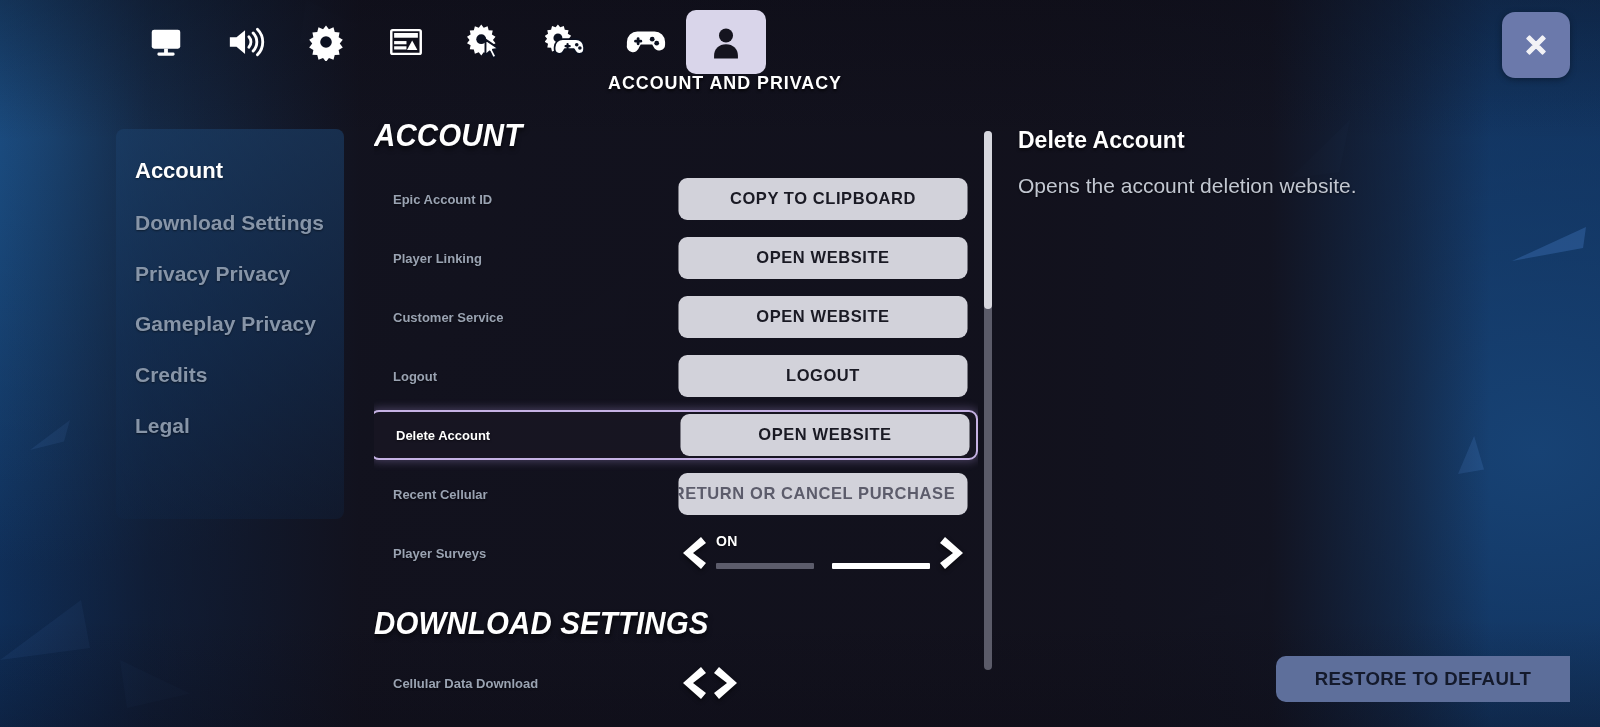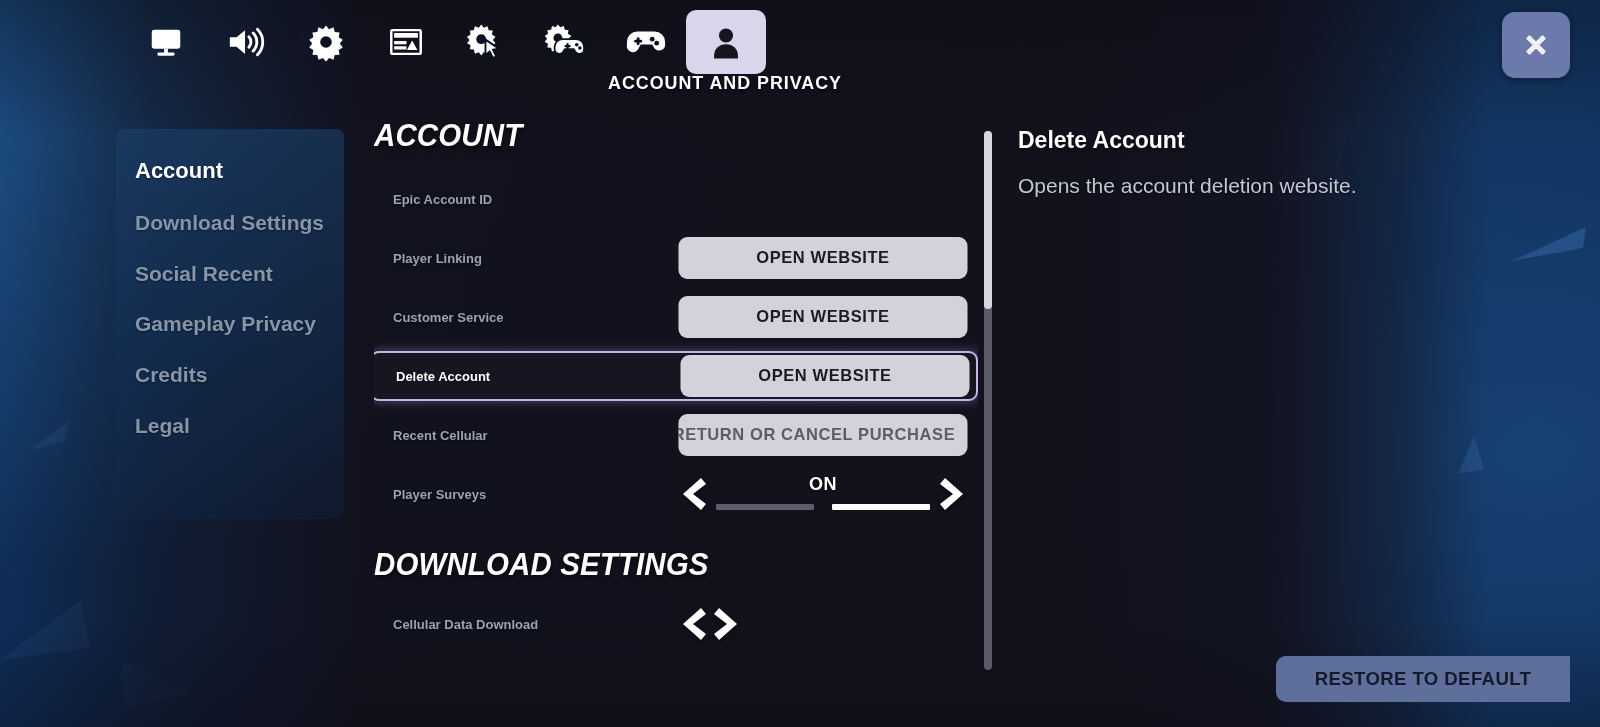--- a/index.html
+++ b/index.html
@@ -234,23 +234,22 @@
   .arrow svg { display:block; filter: drop-shadow(0 2px 2px rgba(0,0,0,.55)); }
   .seg-wrap {
     flex: 1;
     position: relative;
     height: 40px;
     margin: 0 6px;
   }
   .seg-label {
     position: absolute;
     left: 0; right: 0; top: 0px;
-    text-align: center;
     color: #ffffff;
-    font-size: 18px;
+    font-size: 14px;
     font-weight: 700;
     letter-spacing: .03em;
     text-shadow: 0 1px 3px rgba(0,0,0,.6);
   }
   .seg-bars {
     position: absolute;
     left: 0; right: 0; bottom: 4px;
     display: flex;
     gap: 18px;
   }
@@ -429,41 +428,50 @@
     <div class="close-btn">
       <svg width="34" height="34" viewBox="0 0 34 34">
         <path d="M8 10.5 L10.5 8 L17 14.5 L23.5 8 L26 10.5 L19.5 17 L26 23.5 L23.5 26 L17 19.5 L10.5 26 L8 23.5 L14.5 17 Z" fill="#f2f2f6" stroke="#f2f2f6" stroke-width="1.6" stroke-linejoin="round"></path>
       </svg>
     </div>
   </div>
 
   <div class="sidebar" id="sidebar">
       <div class="side-item active">Account</div>
       <div class="side-item">Download Settings</div>
-      <div class="side-item">Social Recent</div>
+      <div class="side-item">Privacy Privacy</div>
       <div class="side-item">Gameplay Privacy</div>
       <div class="side-item">Credits</div>
       <div class="side-item">Legal</div>
     </div>
 
   <div class="main-list" id="main-list">
       <div class="section-head" style="margin-top: 0px; margin-bottom: 20px;">ACCOUNT</div>
       <div class="opt-row">
         <div class="opt-label">Epic Account ID</div>
+        <div class="opt-ctl">
+          <div class="pill-btn">COPY TO CLIPBOARD</div>
+        </div>
       </div>
       <div class="opt-row">
         <div class="opt-label">Player Linking</div>
         <div class="opt-ctl">
           <div class="pill-btn">OPEN WEBSITE</div>
         </div>
       </div>
       <div class="opt-row">
         <div class="opt-label">Customer Service</div>
         <div class="opt-ctl">
           <div class="pill-btn">OPEN WEBSITE</div>
+        </div>
+      </div>
+      <div class="opt-row">
+        <div class="opt-label">Logout</div>
+        <div class="opt-ctl">
+          <div class="pill-btn">LOGOUT</div>
         </div>
       </div>
       <div class="opt-row highlight">
         <div class="opt-label">Delete Account</div>
         <div class="opt-ctl">
           <div class="pill-btn">OPEN WEBSITE</div>
         </div>
       </div>
       <div class="opt-row">
         <div class="opt-label">Recent Cellular</div>

